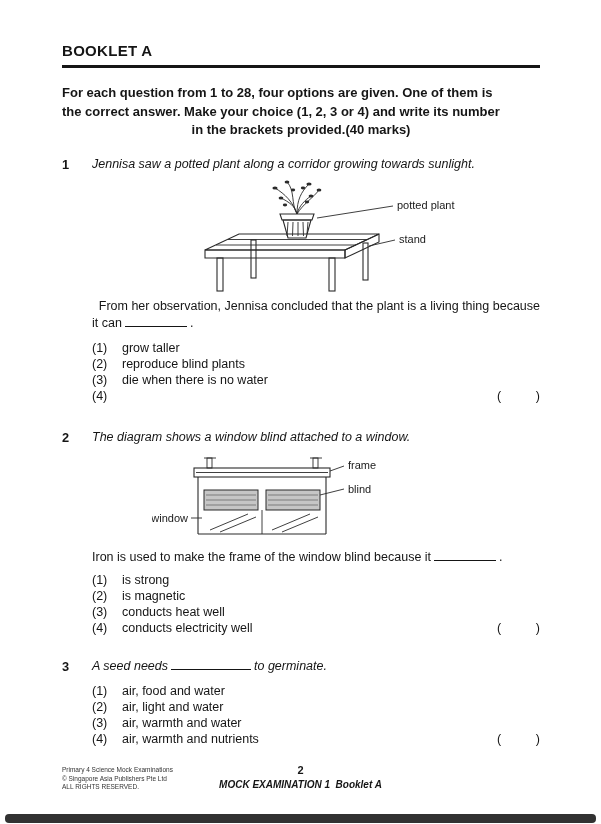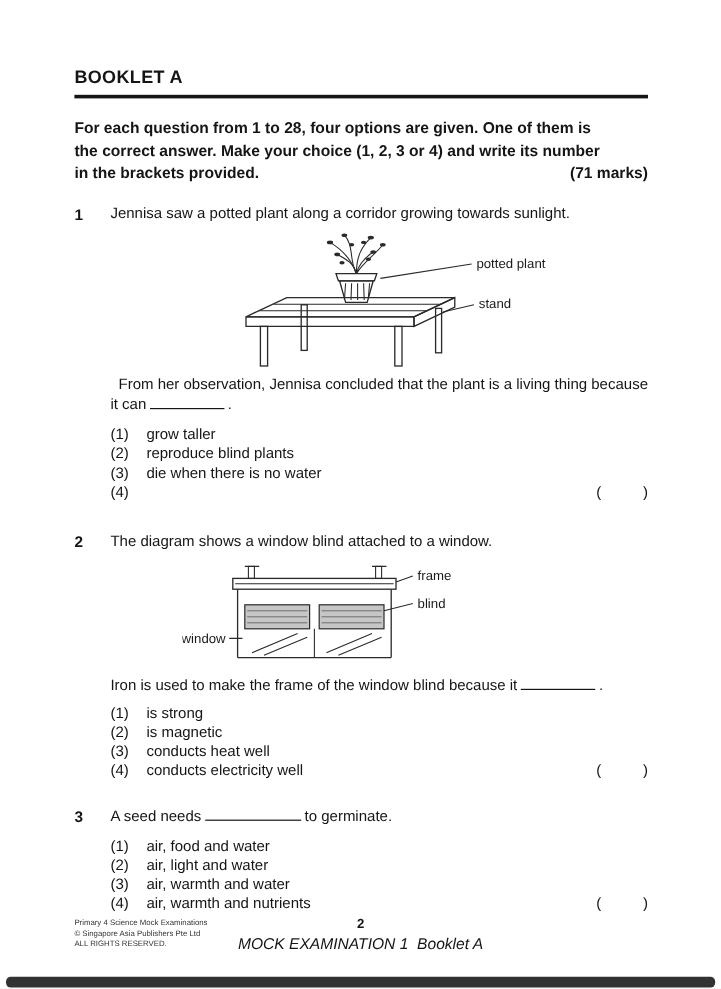--- a/index.html
+++ b/index.html
@@ -6,36 +6,36 @@
   html,body { margin:0; padding:0; background:#e8e8e8; }
   .page {
     position:relative;
     width:601px; height:824px;
     margin:0 auto;
     background:#ffffff;
     font-family:"Liberation Sans", sans-serif;
     color:#151515;
     overflow:hidden;
   }
-  .content { position:absolute; left:62px; top:56px; width:478px; }
+  .content { position:absolute; left:62px; top:42px; width:478px; }
 
   .booklet-title { font-size:15px; font-weight:bold; letter-spacing:.3px; line-height:17px; }
   .title-rule { height:3px; background:#151515; margin-top:6px; }
 
   .instructions { margin-top:16px; font-weight:bold; font-size:13px; line-height:18.5px; }
   .instructions .iline { white-space:nowrap; }
-  .instructions .iline-last { display:flex; justify-content:space-between; white-space:nowrap; }
+  .instructions .iline-last { display:flex; justify-content:center; white-space:nowrap; }
 
   .question { display:grid; grid-template-columns:30px 1fr; }
   .q1 { margin-top:16px; }
   .q2 { margin-top:25px; }
   .q3 { margin-top:22px; }
   .q-num { font-weight:bold; font-size:12.8px; line-height:17px; }
   .q-body { font-size:12.5px; line-height:17px; }
-  .q-stem { white-space:nowrap; }
+  .q-stem { white-space:nowrap;font-style:italic; }
 
   .diagram1 { margin-left:55px; margin-top:5px; width:360px; height:114px; }
   .diagram2 { margin-left:60px; margin-top:8px; width:360px; height:86px; }
   svg { display:block; }
   svg text { font-family:"Liberation Sans", sans-serif; font-size:11px; fill:#1a1a1a; }
 
   .followup { margin-top:6px; }
   .followup .fline { white-space:nowrap;text-align:right; }
   .followup2 { margin-top:9px; white-space:nowrap; }
 
@@ -50,21 +50,21 @@
   .opt-num { width:30px; flex:0 0 30px; }
   .opt-text { }
   .answer-bracket { margin-left:auto; white-space:pre; }
 
   .footer-left {
     position:absolute; left:62px; top:766px;
     font-size:6.5px; line-height:8.5px; color:#333;
   }
   .footer-center { position:absolute; left:0; right:0; top:764px; text-align:center; }
   .page-number { font-size:11px; font-weight:bold; }
-  .booklet-label { margin-top:3px; font-size:13px; font-weight:normal; font-style:italic; white-space:pre; }
+  .booklet-label { margin-top:3px; font-size:10px; font-weight:bold; font-style:italic; white-space:pre; }
 
   .scan-edge {
     position:absolute; left:5px; right:5px; bottom:1px; height:9px;
     background:#323232; border-radius:4px;
   }
   .stroke { fill:none; stroke:#2a2a2a; stroke-width:1.1; }
   .thin { fill:none; stroke:#2a2a2a; stroke-width:0.9; }
   .leader { fill:none; stroke:#2a2a2a; stroke-width:0.9; }
 </style>
 </head>
@@ -74,21 +74,21 @@
   <div class="content">
 
     <div class="booklet-title">BOOKLET A</div>
     <div class="title-rule"></div>
 
     <div class="instructions">
       <div class="iline">For each question from 1 to 28, four options are given. One of them is</div>
       <div class="iline">the correct answer. Make your choice (1, 2, 3  or 4) and write its number</div>
       <div class="iline-last">
         <span>in the brackets provided.</span>
-        <span>(71 marks)</span>
+        <span>(40 marks)</span>
       </div>
     </div>
 
     <div class="question q1">
       <div class="q-num">1</div>
       <div class="q-body">
         <div class="q-stem">Jennisa saw a potted plant along a corridor growing towards sunlight.</div>
 
         <div class="diagram1">
           <svg width="360" height="114" viewBox="0 0 360 114">

